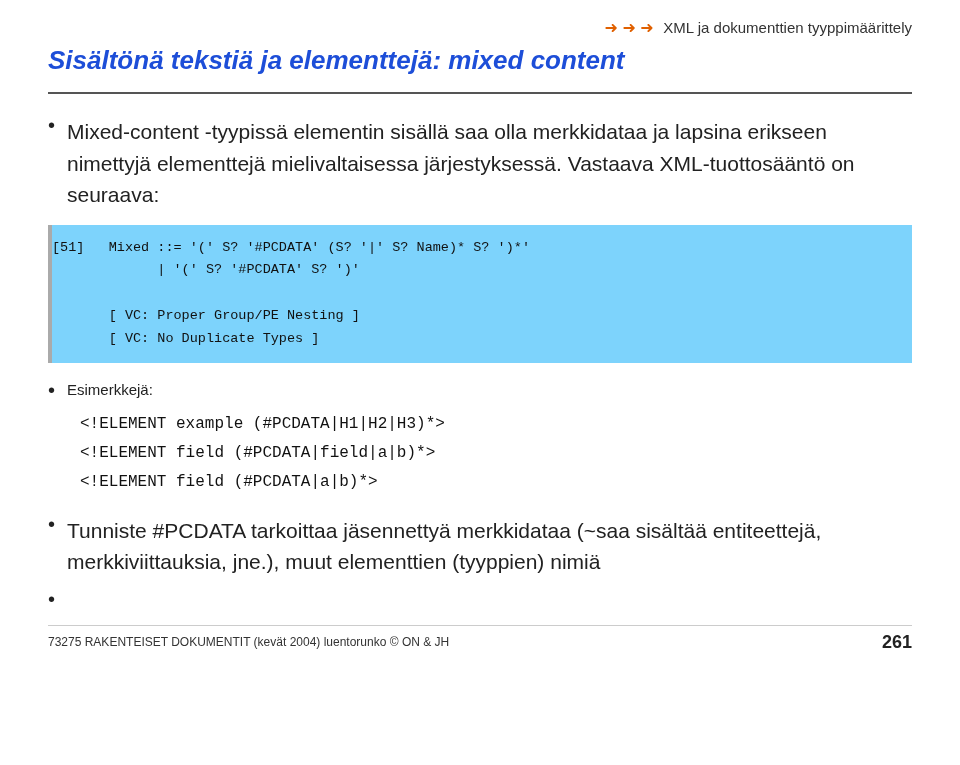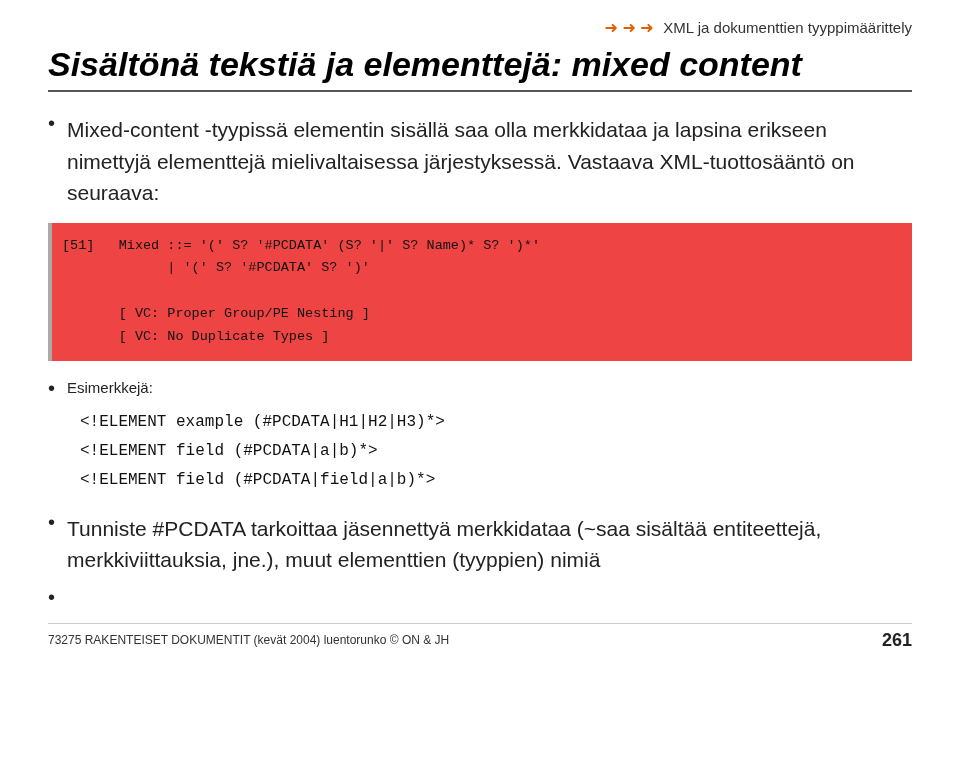--- a/index.html
+++ b/index.html
@@ -39,26 +39,26 @@
       margin-right: 6px;
     }
 
     .header-nav .breadcrumb-text {
       font-size: 15px;
       color: #333;
     }
 
     
     .main-title {
-      font-size: 34px;
+      font-size: 26px;
       font-style: italic;
       font-weight: bold;
-      color: #000000;
+      color: #1d4ed8;
       border-bottom: 2px solid #555;
-      padding-bottom: 6px;
+      padding-bottom: 16px;
       margin-bottom: 22px;
     }
 
     
     .bullet-section {
       margin-bottom: 16px;
     }
 
     .bullet-item {
       display: flex;
@@ -75,23 +75,23 @@
     }
 
     .bullet-text {
       font-size: 21px;
       line-height: 1.5;
       color: #222;
     }
 
     
     .code-block {
-      background: #ef4444;
+      background: #7dd3fc;
       border-left: 4px solid #aaa;
-      padding: 12px 10px;
+      padding: 12px 0;
       margin: 14px 0 18px 0;
       font-family: 'Courier New', Courier, monospace;
       font-size: 13.5px;
       line-height: 1.7;
       color: #111;
       white-space: pre;
     }
 
     
     .examples-section {
@@ -167,22 +167,22 @@
        [ VC: No Duplicate Types ]</div>
   </div>
 
   <div class="examples-section">
     <div class="examples-title">
       <span class="bullet-dot">•</span>
       <span>Esimerkkejä:</span>
     </div>
     <div class="code-examples">
       <div>&lt;!ELEMENT example (#PCDATA|H1|H2|H3)*&gt;</div>
+      <div>&lt;!ELEMENT field   (#PCDATA|field|a|b)*&gt;</div>
       <div>&lt;!ELEMENT field   (#PCDATA|a|b)*&gt;</div>
-      <div>&lt;!ELEMENT field   (#PCDATA|field|a|b)*&gt;</div>
     </div>
   </div>
 
   <div class="bullet-section">
     <div class="bullet-item">
       <span class="bullet-dot">•</span>
       <span class="bullet-text">Tunniste #PCDATA tarkoittaa jäsennettyä merkkidataa (~saa sisältää entiteettejä, merkkiviittauksia, jne.), muut elementtien (tyyppien) nimiä</span>
     </div>
     <div class="bullet-item">
       <span class="bullet-dot">•</span>

